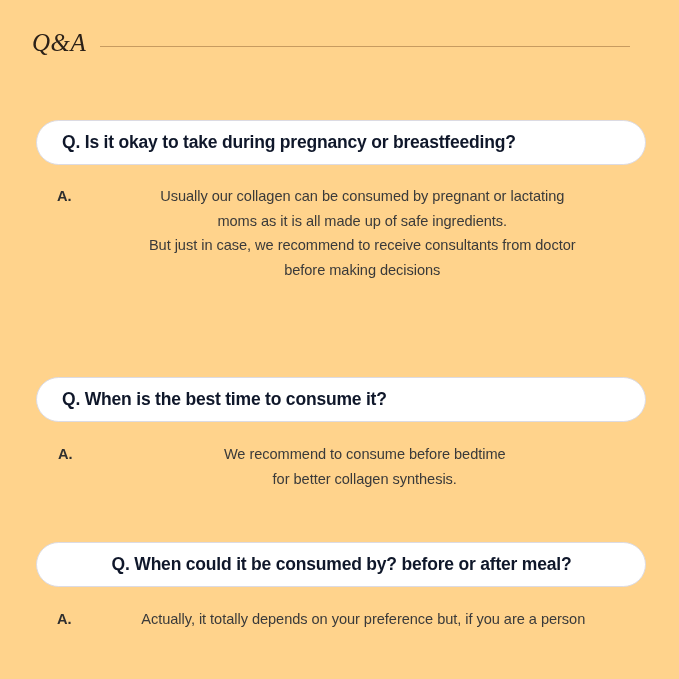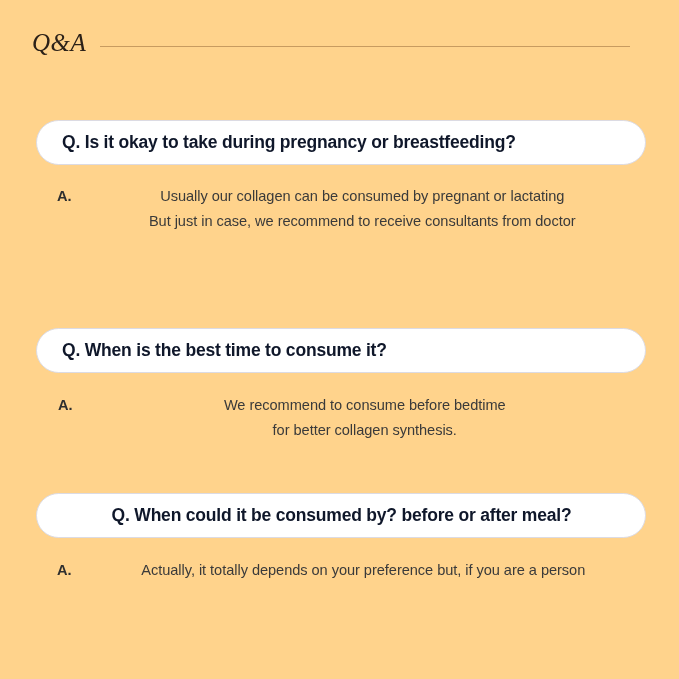--- a/index.html
+++ b/index.html
@@ -130,21 +130,23 @@
   <div class="qa-list">
 
     <div class="qa-item qa-item-0">
       <div class="question-pill">
         <span class="question-text">Q. Is it okay to take during pregnancy or breastfeeding?</span>
       </div>
       <div class="answer-block">
         <span class="answer-marker">A.</span>
         <div class="answer-lines">
           <div class="answer-line">Usually our collagen can be consumed by pregnant or lactating</div>
+          <div class="answer-line">moms as it is all made up of safe ingredients.</div>
           <div class="answer-line">But just in case, we recommend to receive consultants from doctor</div>
+          <div class="answer-line">before making decisions</div>
         </div>
       </div>
     </div>
 
     <div class="qa-item qa-item-1">
       <div class="question-pill">
         <span class="question-text">Q. When is the best time to consume it?</span>
       </div>
       <div class="answer-block">
         <span class="answer-marker">A.</span>

